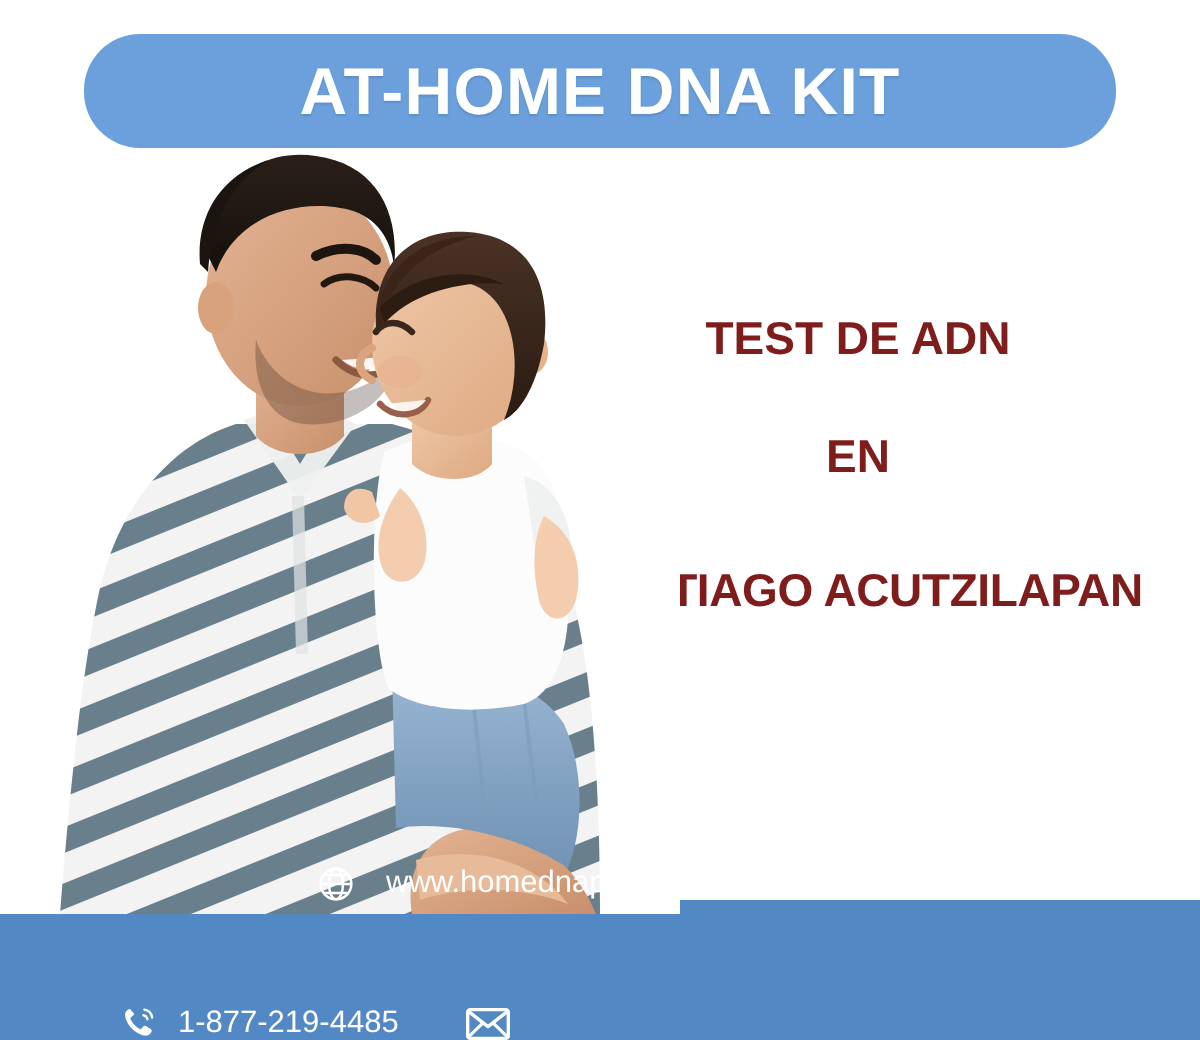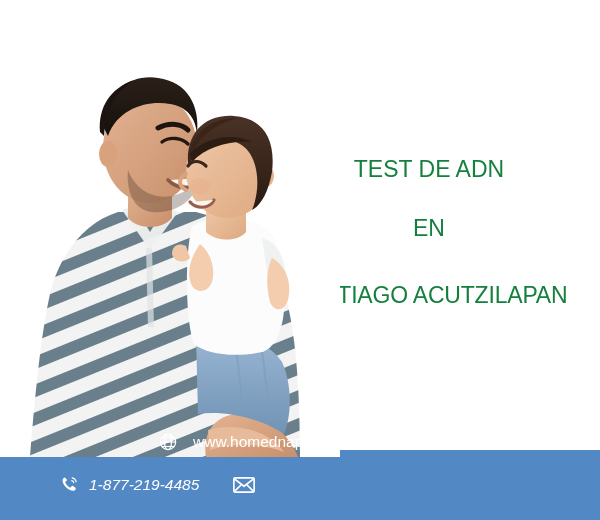--- a/index.html
+++ b/index.html
@@ -62,22 +62,22 @@
   
   .headline-block {
     position: absolute;
     left: 268px;
     top: 158px;
     width: 322px;
     z-index: 20;
     text-align: center;
   }
   .headline-line {
-    color: #15803d;
-    font-weight: normal;
+    color: #7f1d1d;
+    font-weight: bold;
     line-height: 1;
     white-space: nowrap;
   }
   .hl-1 { font-size: 23px; margin-bottom: 36px; }
   .hl-2 { font-size: 23px; margin-bottom: 44px; }
   .hl-3 { font-size: 23px; letter-spacing: -0.2px; }
 
   
   .footer-bar {
     position: absolute;
@@ -94,23 +94,22 @@
     align-items: center;
     color: #ffffff;
   }
   .footer-row-web {
     left: 158px;
     top: 432px;
     z-index: 35;
   }
   .footer-row-contact {
     left: 60px;
-    top: 475px;
+    top: 502px;
     z-index: 35;
-    font-style: italic;
   }
   .footer-text {
     color: #ffffff;
     font-size: 15.5px;
     line-height: 1;
     white-space: nowrap;
   }
   .footer-icon {
     display: inline-flex;
     align-items: center;
@@ -120,20 +119,23 @@
   .gap-web { width: 15px; }
   .gap-phone { width: 10px; }
   .gap-mail { width: 13px; }
   .spacer-mid { width: 34px; }
 </style>
 </head>
 <body>
 
 <div id="poster">
 
+  <div class="header-banner">
+    <div class="header-title">AT-HOME DNA KIT</div>
+  </div>
 
   <div class="photo-wrap">
     <svg class="photo-svg" width="340" height="395" viewBox="0 0 340 395">
       <defs>
         <clipPath id="clipAll">
             <rect x="0" y="0" width="340" height="395"></rect>
           </clipPath>
         <linearGradient id="skinM" x1="0" y1="0" x2="1" y2="1">
           <stop offset="0%" stop-color="#e3b392"></stop>
           <stop offset="100%" stop-color="#c8906c"></stop>

